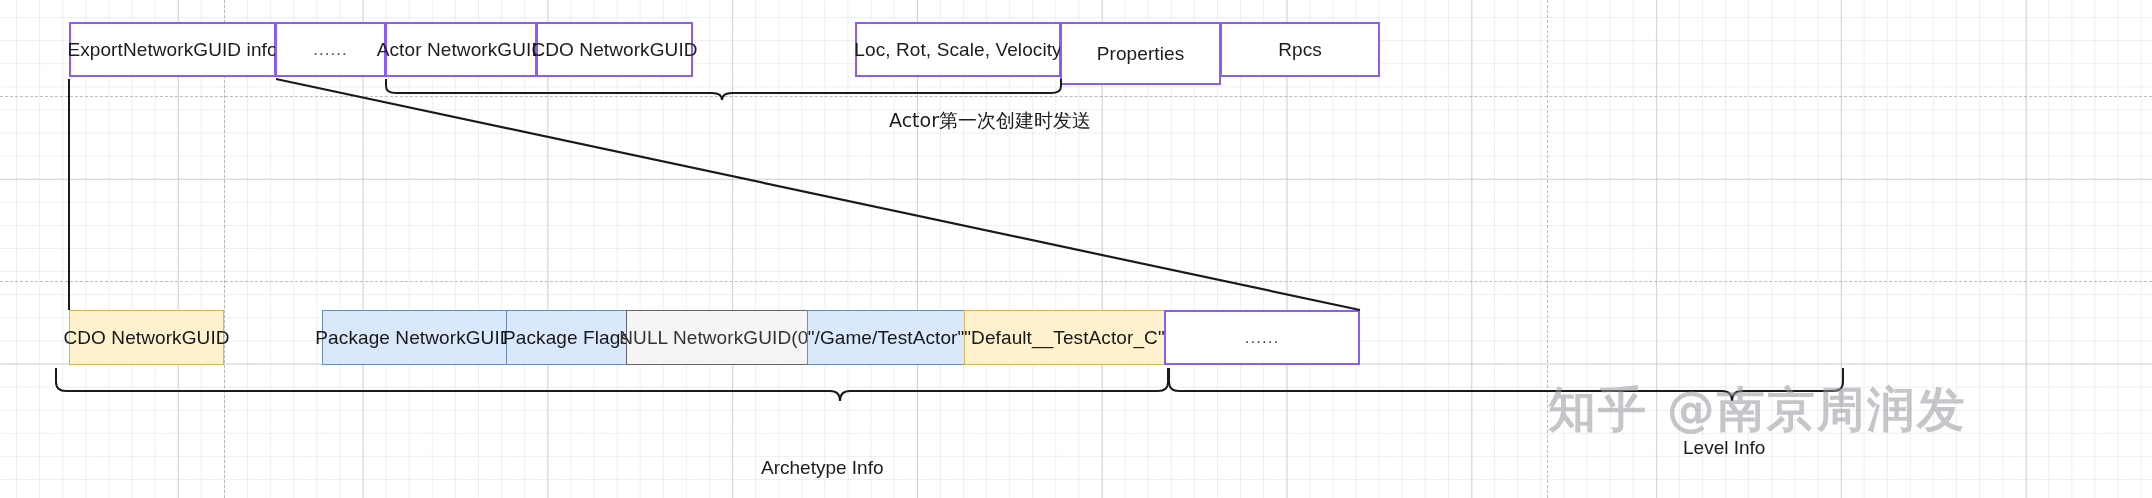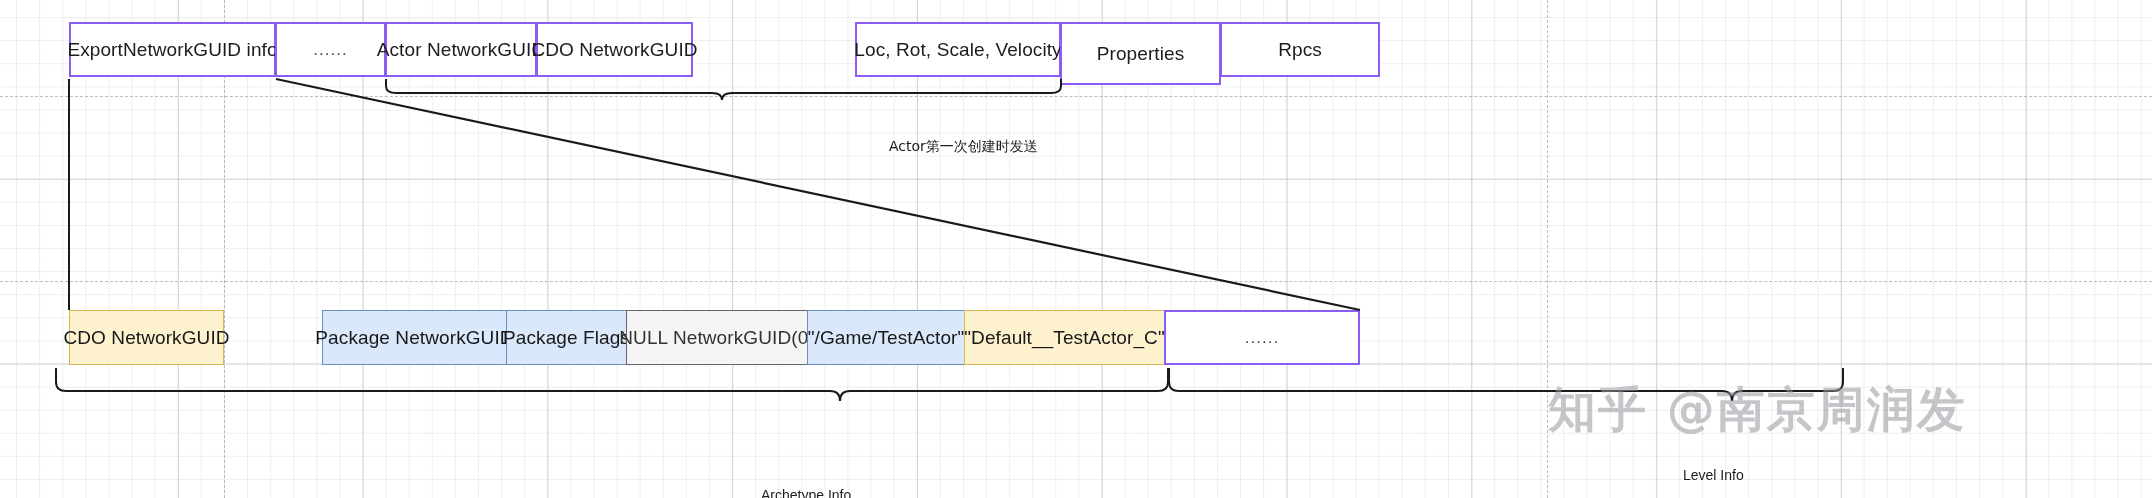--- a/index.html
+++ b/index.html
@@ -84,24 +84,23 @@
   }
   .dots {
     letter-spacing: 1px;
     color: #4a4a4a;
     font-size: 17px;
   }
 
   
   .note {
     position: absolute;
-    font-size: 14px;
+    font-size: 19px;
     color: #1c1c1c;
     white-space: nowrap;
-    margin-top: 30px;
   }
   .note.cjk {
     font-family: "DejaVu Sans", "Liberation Sans", sans-serif;
   }
 
   
   .overlay {
     position: absolute;
     inset: 0;
     pointer-events: none;

